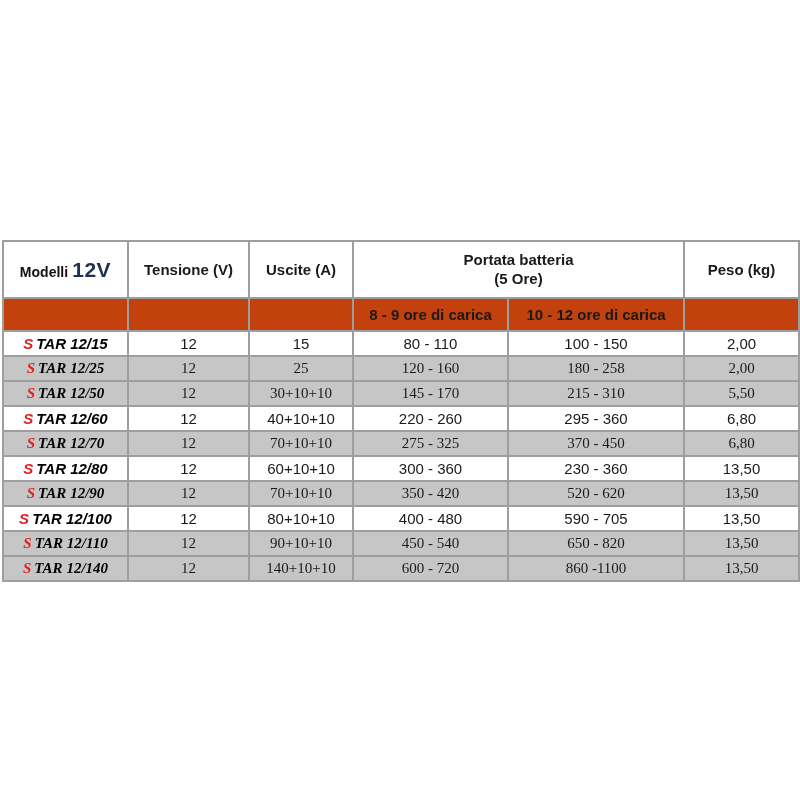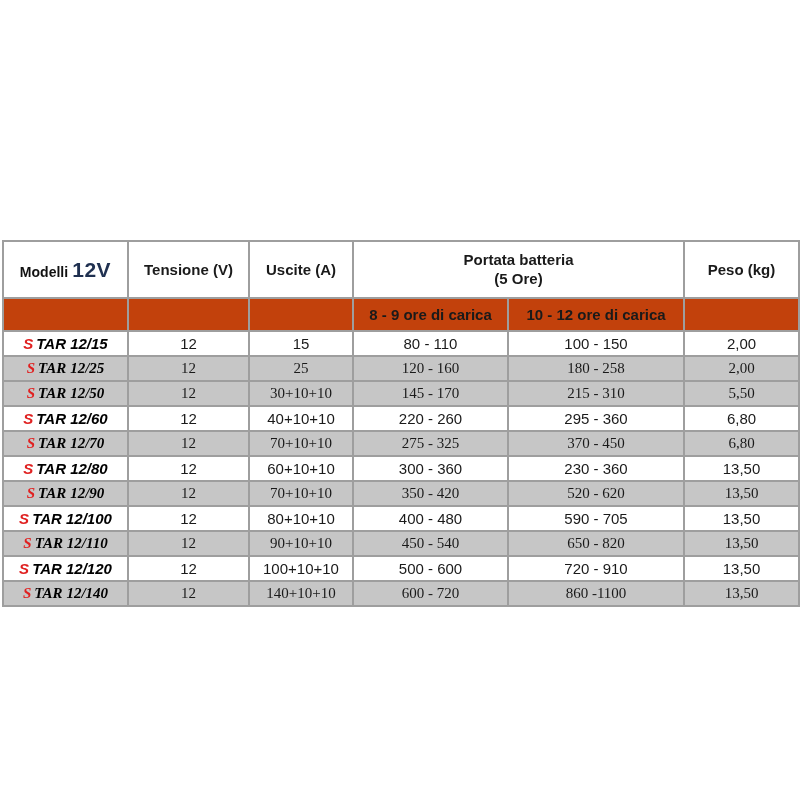--- a/index.html
+++ b/index.html
@@ -191,30 +191,20 @@
     <td class="cell-model">
       <span class="model-prefix">S</span><span class="model-rest">TAR 12/110</span>
     </td>
     <td>12</td>
     <td>90+10+10</td>
     <td>450 - 540</td>
     <td>650 - 820</td>
     <td>13,50</td>
   </tr>
 
-  <tr class="data-row">
-    <td class="cell-model">
-      <span class="model-prefix">S</span><span class="model-rest">TAR 12/120</span>
-    </td>
-    <td>12</td>
-    <td>100+10+10</td>
-    <td>500 - 600</td>
-    <td>720 - 910</td>
-    <td>13,50</td>
-  </tr>
 
   <tr class="data-row alt">
     <td class="cell-model">
       <span class="model-prefix">S</span><span class="model-rest">TAR 12/140</span>
     </td>
     <td>12</td>
     <td>140+10+10</td>
     <td>600 - 720</td>
     <td>860 -1100</td>
     <td>13,50</td>

